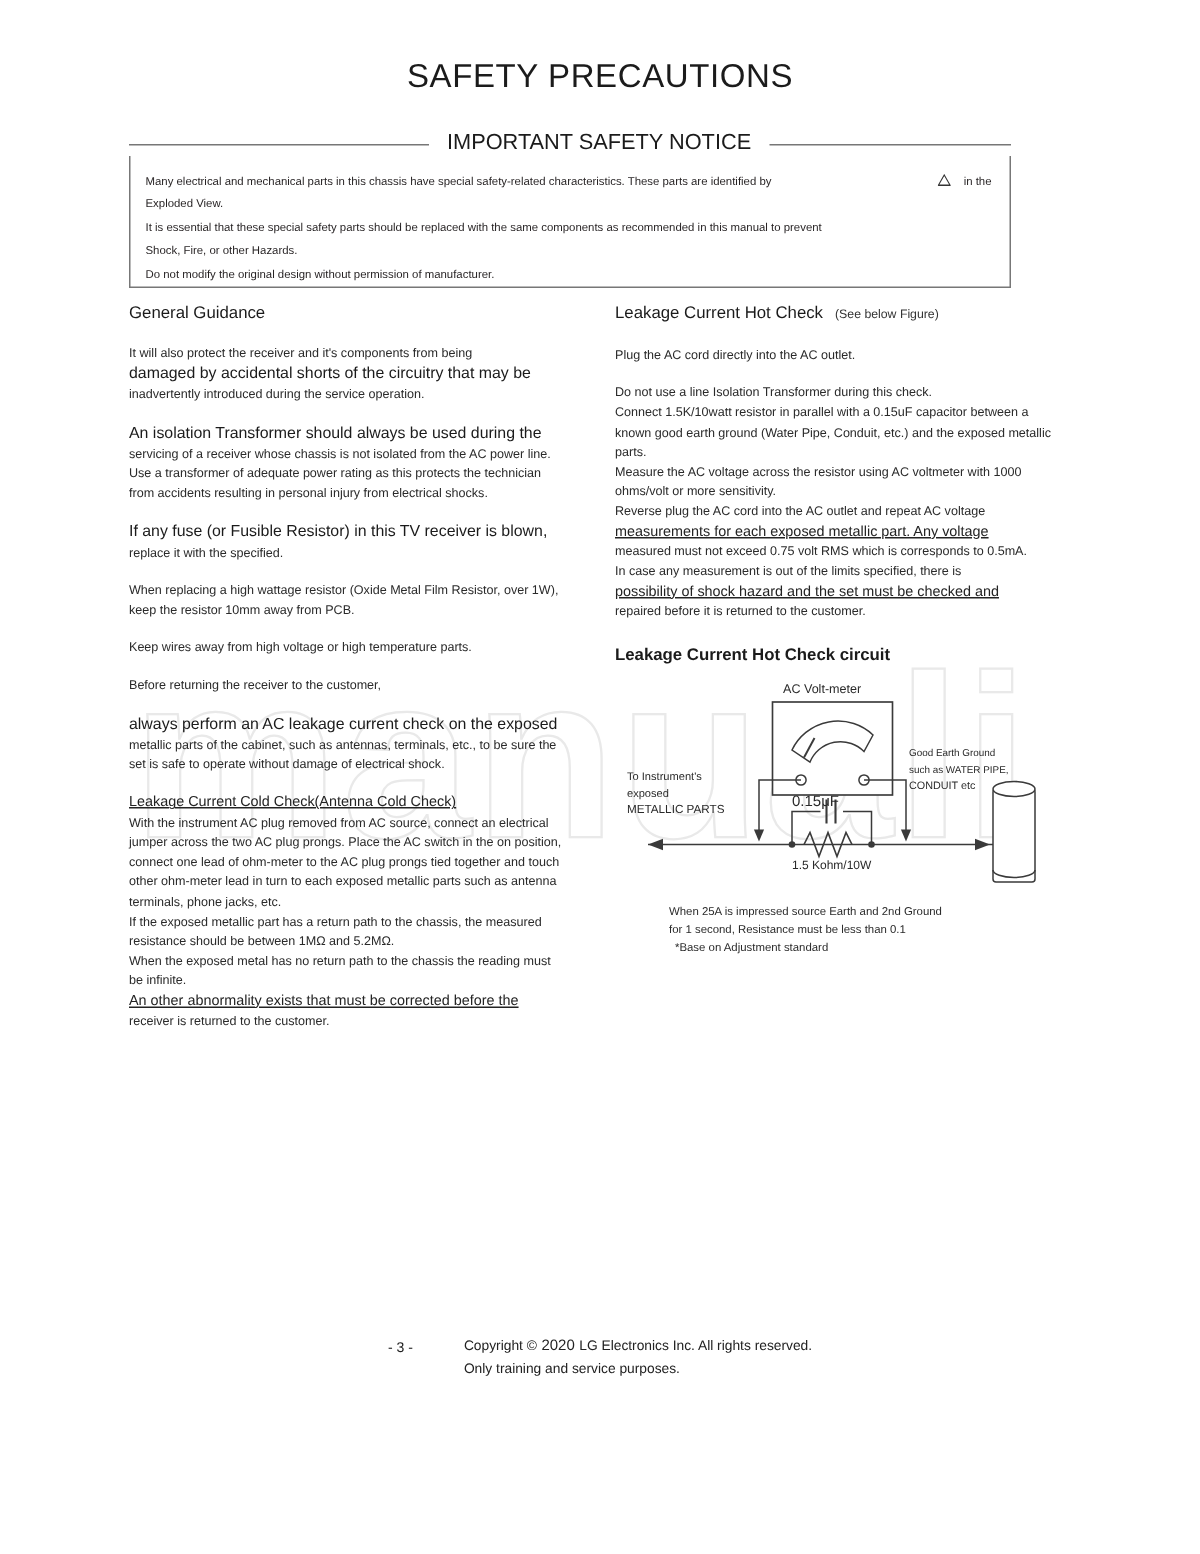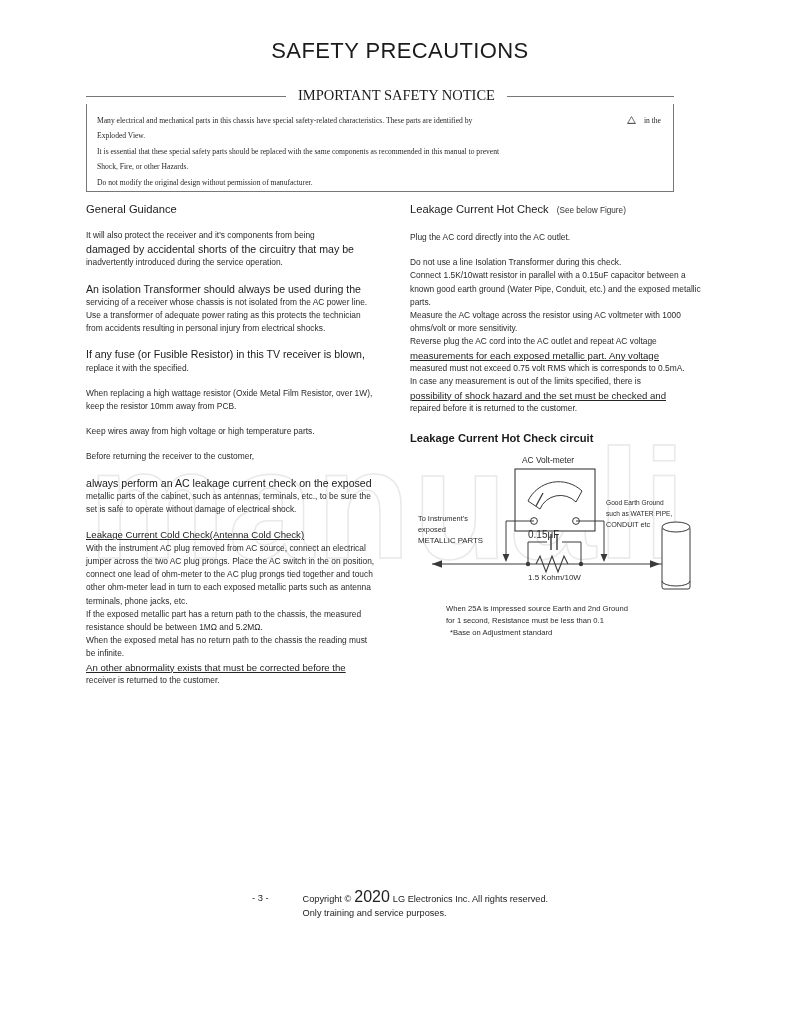--- a/index.html
+++ b/index.html
@@ -57,21 +57,20 @@
     z-index: 2;
   }
 
   
   .notice-wrap {
     position: absolute;
     left: 86px;
     top: 88px;
     width: 588px;
     z-index: 2;
-    font-family: Liberation Serif, serif;
   }
   .notice-legend-row {
     display: flex;
     align-items: center;
     height: 16px;
   }
   .legend-rule {
     height: 1px;
     background: #777;
     flex: 0 0 auto;
@@ -194,21 +193,21 @@
     margin-right: 34px;
     padding-top: 2px;
     white-space: nowrap;
   }
   .copy {
     font-size: 9.2px;
     line-height: 14px;
     color: #222;
   }
   .copy .yr {
-    font-size: 16px;
+    font-size: 10px;
     padding: 0 3px;
   }
   .copy-l2 { display: block; }
 </style>
 </head>
 <body>
 
 <div class="page">
 
   <div class="watermark">

